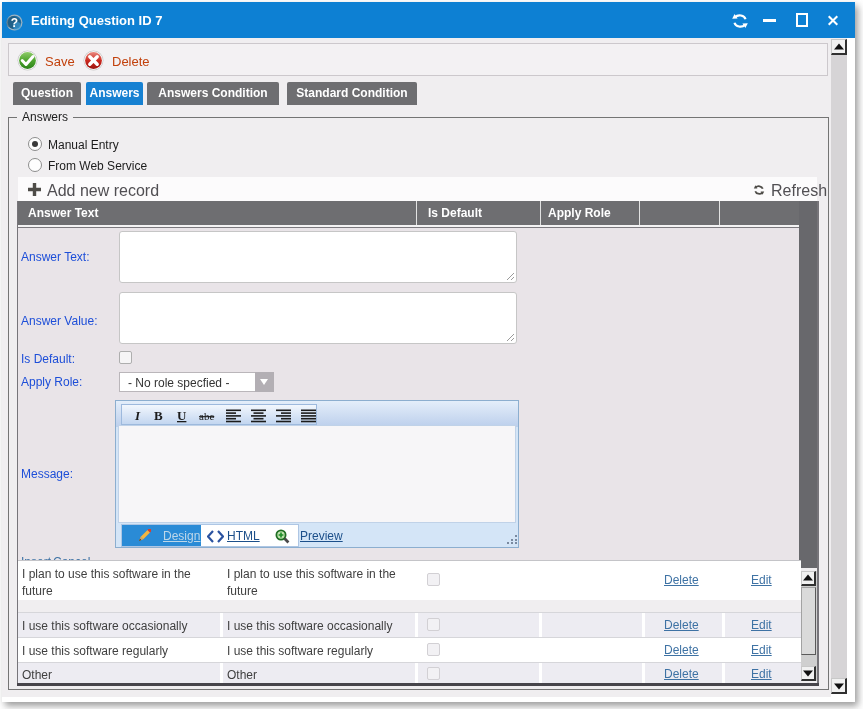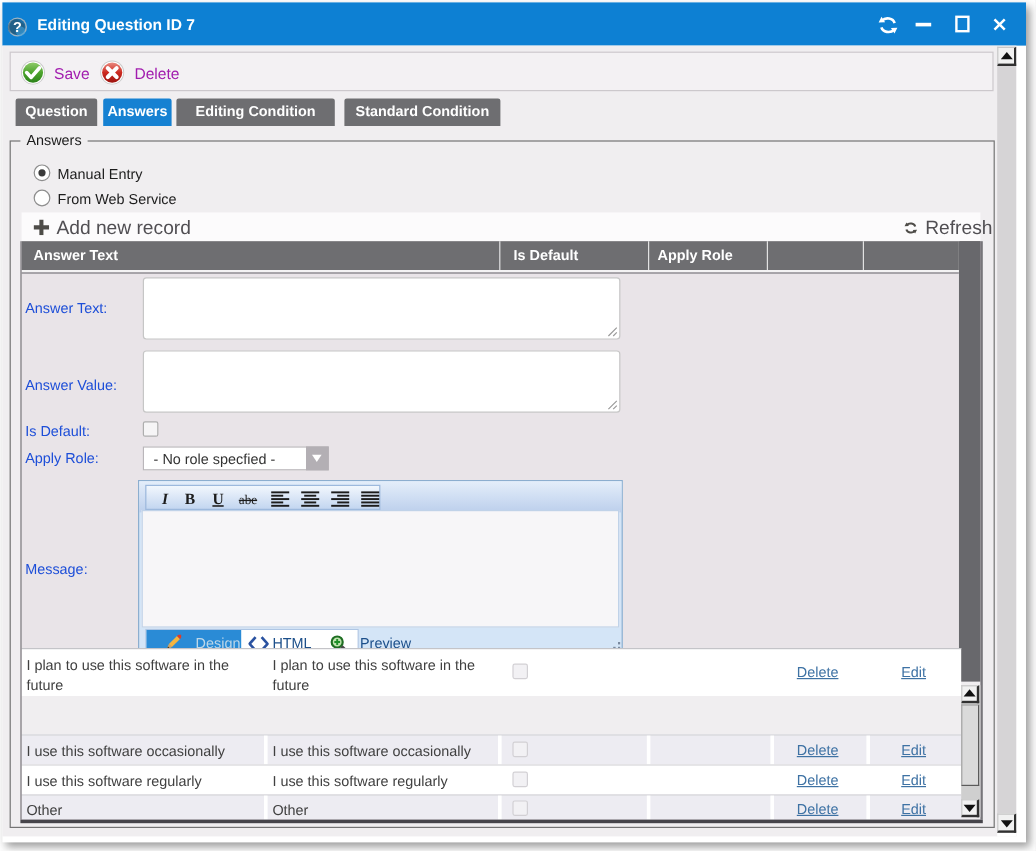--- a/index.html
+++ b/index.html
@@ -4,21 +4,21 @@
 <style>
 *{margin:0;padding:0;box-sizing:border-box}
 html,body{width:863px;height:709px;overflow:hidden}
 body{font-family:"Liberation Sans",sans-serif;background:#fff;position:relative;font-size:12px;color:#222}
 .abs{position:absolute}
 #win{position:absolute;left:2px;top:2px;width:853px;height:700px;background:#fff;box-shadow:3px 4px 7px rgba(90,90,90,.6)}
 #title{position:absolute;left:0;top:0;width:853px;height:36px;background:#0d80d3}
 #title .txt{position:absolute;left:29px;top:11px;font-size:13px;font-weight:bold;color:#fff}
 #content{position:absolute;left:0;top:36px;width:845px;height:659px;background:#f0eef0;overflow:hidden}
 #toolbar{position:absolute;left:6px;top:5px;width:820px;height:33px;background:#f3f1f3;border:1px solid #ccc8cc}
-.tbtxt{position:absolute;top:16px;font-size:13px;color:#a21caf}
+.tbtxt{position:absolute;top:16px;font-size:13px;color:#c2410c}
 .tab{position:absolute;top:44px;height:23px;background:#6e6e71;color:#fff;font-size:12px;font-weight:bold;text-align:center;line-height:23px;border-radius:2px 2px 0 0}
 .tab.active{background:#1681d2}
 #fs{position:absolute;left:6px;top:79px;width:821px;height:573px;border:1px solid #747474}
 #fs-legend{position:absolute;left:15px;top:72px;padding:0 5px;background:#f0eef0;font-size:12px;color:#1c1c1c;height:15px}
 .radio{position:absolute;width:14px;height:14px;border-radius:50%;border:1px solid #8d8d8d;background:#fefefe}
 .radio .dot{position:absolute;left:3px;top:3px;width:6px;height:6px;border-radius:50%;background:#3a3a3a}
 .rlabel{position:absolute;font-size:12px;color:#1c1c1c}
 #addbar{position:absolute;left:16px;top:139px;width:799px;height:24px;background:#fcfbfc}
 .abartxt{position:absolute;top:5px;font-size:16px;color:#514f53}
 #ghead{position:absolute;left:16px;top:163px;width:799px;height:24px;background:#6e6e71}
@@ -106,21 +106,21 @@
     <svg class="abs" style="left:81px;top:12px" width="21" height="21" viewBox="0 0 21 21">
       <circle cx="10.5" cy="10.5" r="10" fill="#c9c9c9"></circle>
       <circle cx="10.5" cy="10.5" r="9.2" fill="#fff"></circle>
       <circle cx="10.5" cy="10.5" r="8.4" fill="url(#rg)"></circle>
       <path d="M6.8 6.8 L14.2 14.2 M14.2 6.8 L6.8 14.2" fill="none" stroke="#fff" stroke-width="3.4" stroke-linecap="round"></path>
     </svg>
     <div class="tbtxt" style="left:110px">Delete</div>
 
     <div class="tab" style="left:11px;width:68px">Question</div>
     <div class="tab active" style="left:84px;width:57px">Answers</div>
-    <div class="tab" style="left:145px;width:132px">Editing Condition</div>
+    <div class="tab" style="left:145px;width:132px">Answers Condition</div>
     <div class="tab" style="left:285px;width:130px">Standard Condition</div>
 
     <div id="fs"></div>
     <div id="fs-legend">Answers</div>
 
     <div class="radio" style="left:26px;top:99px">
         <div class="dot"></div>
       </div>
     <div class="rlabel" style="left:46px;top:100px">Manual Entry</div>
     <div class="radio" style="left:26px;top:120px"></div>
@@ -243,21 +243,21 @@
             <rect x="4" y="7" width="2" height="2"></rect>
             <rect x="0" y="7" width="2" height="2"></rect>
           </g>
       </svg>
     </div>
     <a class="link" style="left:19px;top:517px">Insert</a>
     <a class="link" style="left:51px;top:517px">Cancel</a>
 
     <div class="whiteband"></div>
 
-    <div class="grow white" style="top:502px;height:40px;border-top:1px solid #c4c4c8">
+    <div class="grow white" style="top:522px;height:40px;border-top:1px solid #c4c4c8">
       <div class="rtext" style="left:4px;top:5px;width:192px">I plan to use this software in the future</div>
       <div class="rtext" style="left:209px;top:5px;width:192px">I plan to use this software in the future</div>
       <div class="rcheck" style="left:409px;top:12px"></div>
       <a class="link" style="left:646px;top:12px">Delete</a>
       <a class="link" style="left:733px;top:12px">Edit</a>
     </div>
     <div class="grow alt" style="top:574px;height:25px;border-top:1px solid #d6d6da">
         <div class="abs" style="left:202px;top:0;width:3px;height:100%;background:#fff"></div>
         <div class="abs" style="left:397px;top:0;width:3px;height:100%;background:#fff"></div>
         <div class="abs" style="left:521px;top:0;width:3px;height:100%;background:#fff"></div>

